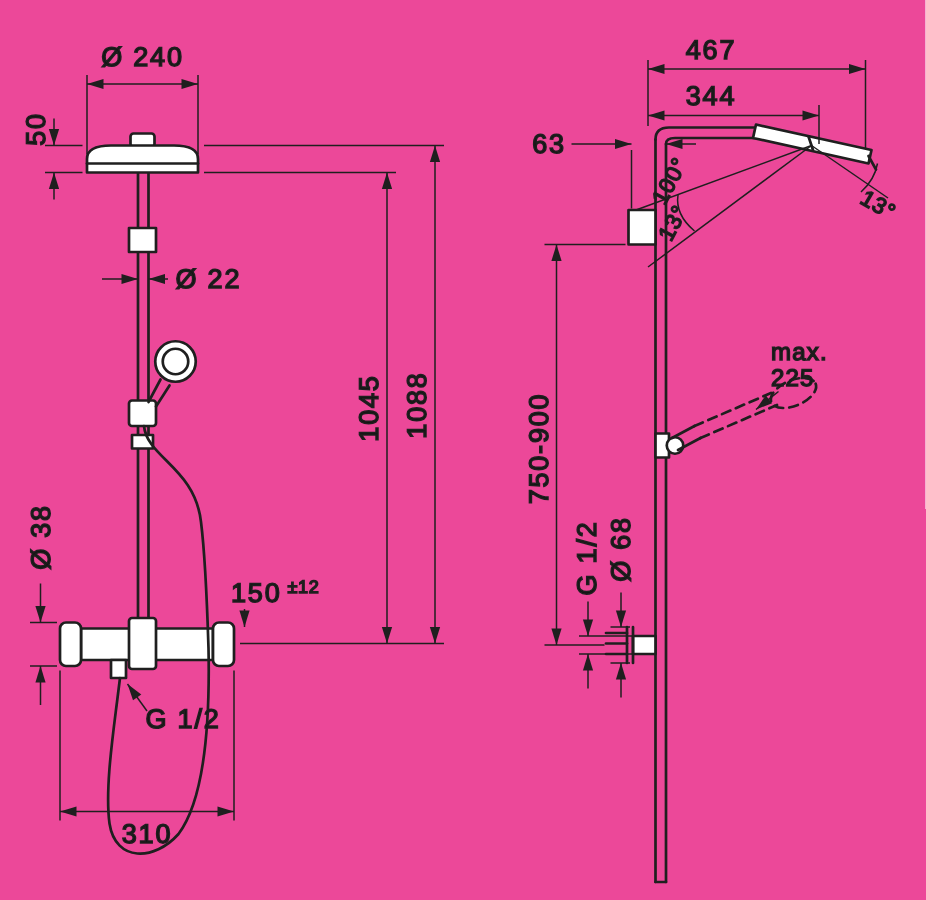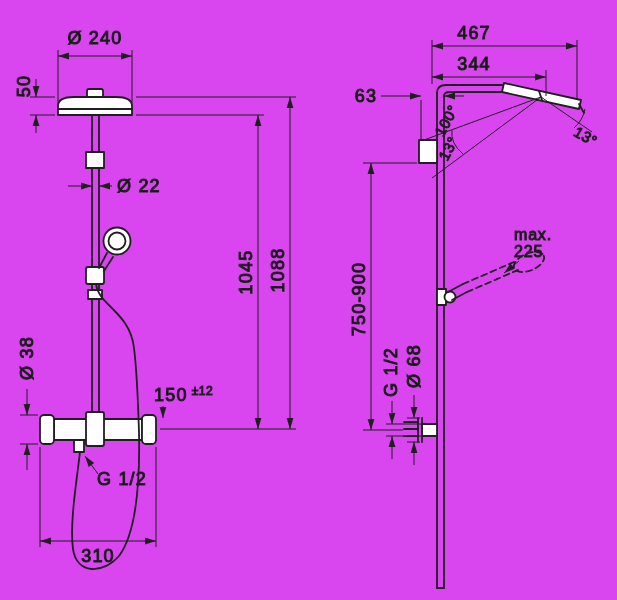--- a/index.html
+++ b/index.html
@@ -1,16 +1,16 @@
 <!DOCTYPE html>
 <html><head>
 <meta charset="utf-8">
 <style>
   html,body{margin:0;padding:0;background:#fff;}
-  .stage{position:relative;width:617px;height:600px;background:#d946ef;overflow:hidden;}
+  .stage{position:relative;width:617px;height:600px;background:#ec4899;overflow:hidden;}
   .stage svg{position:absolute;left:0;top:0;}
   svg text{font-family:"Liberation Sans","DejaVu Sans",sans-serif;font-size:18px;fill:#141414;letter-spacing:1.2px;}
   svg text.ang{font-size:15px;letter-spacing:.5px;}
   svg text.md{font-size:16px;letter-spacing:.8px;}
   tspan.sup{font-size:12px;letter-spacing:.5px;}
   .o{fill:none;stroke:#1f1f1f;stroke-width:1.8;stroke-linecap:round;stroke-linejoin:round;}
   .of{fill:#fff;stroke:#1f1f1f;stroke-width:1.8;stroke-linejoin:round;}
   .d{fill:none;stroke:#1f1f1f;stroke-width:1;}
   .dash{stroke-dasharray:6 4;}
 </style>

